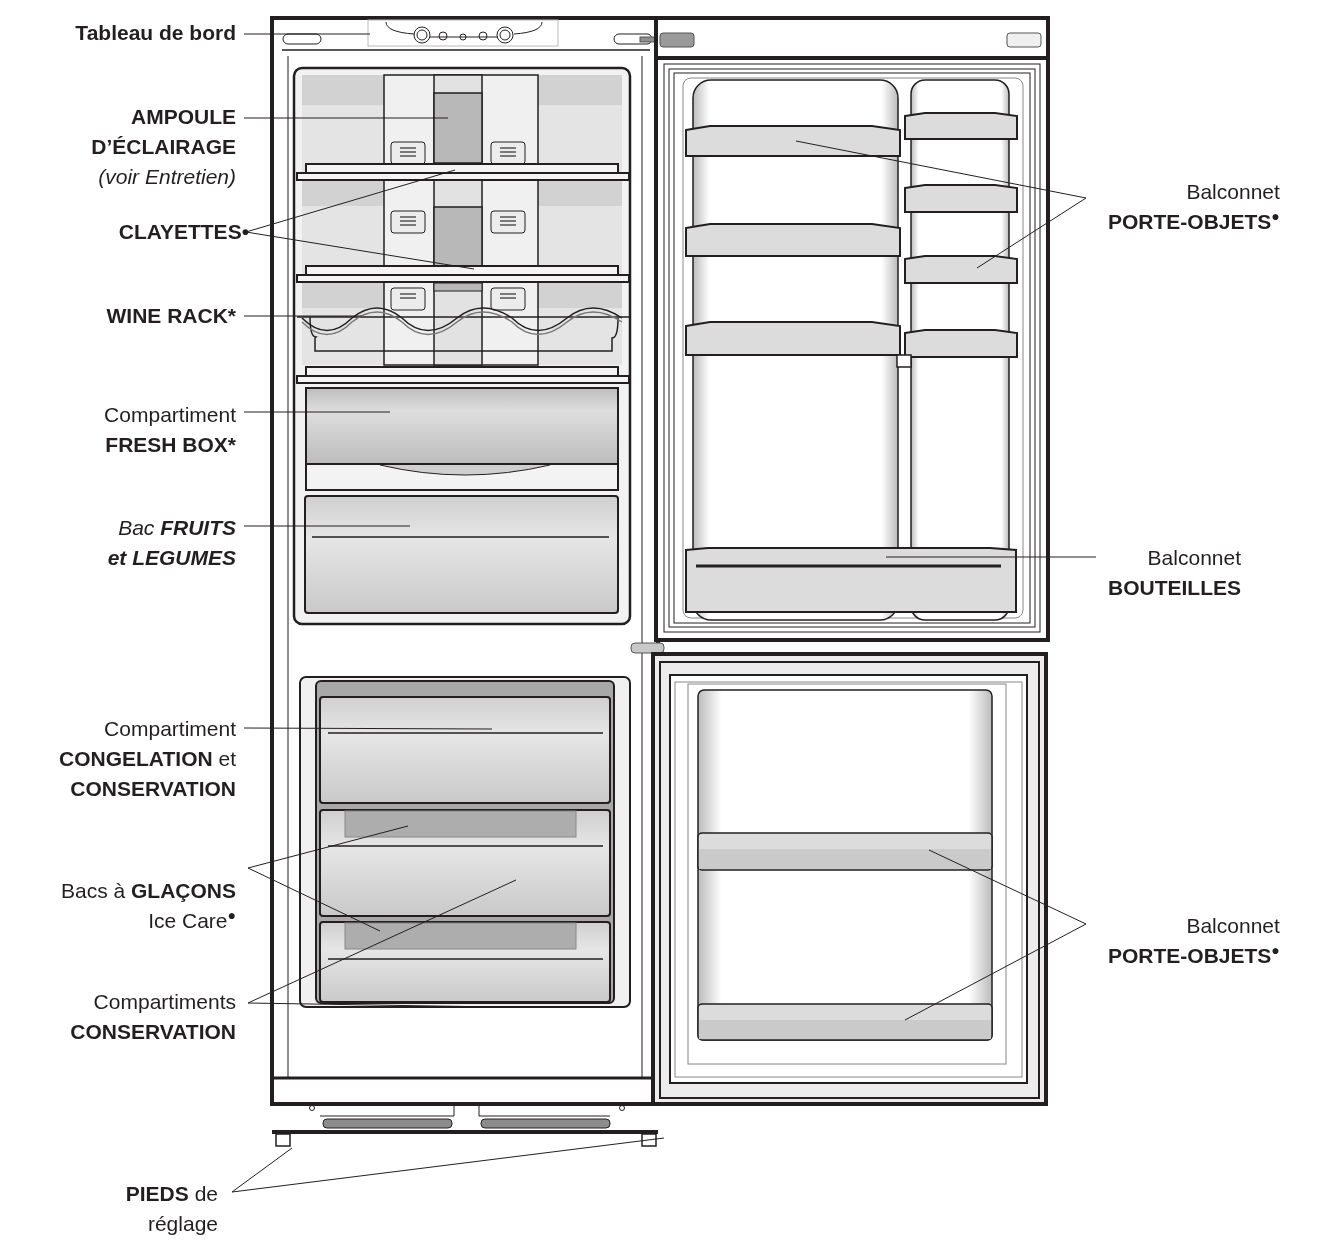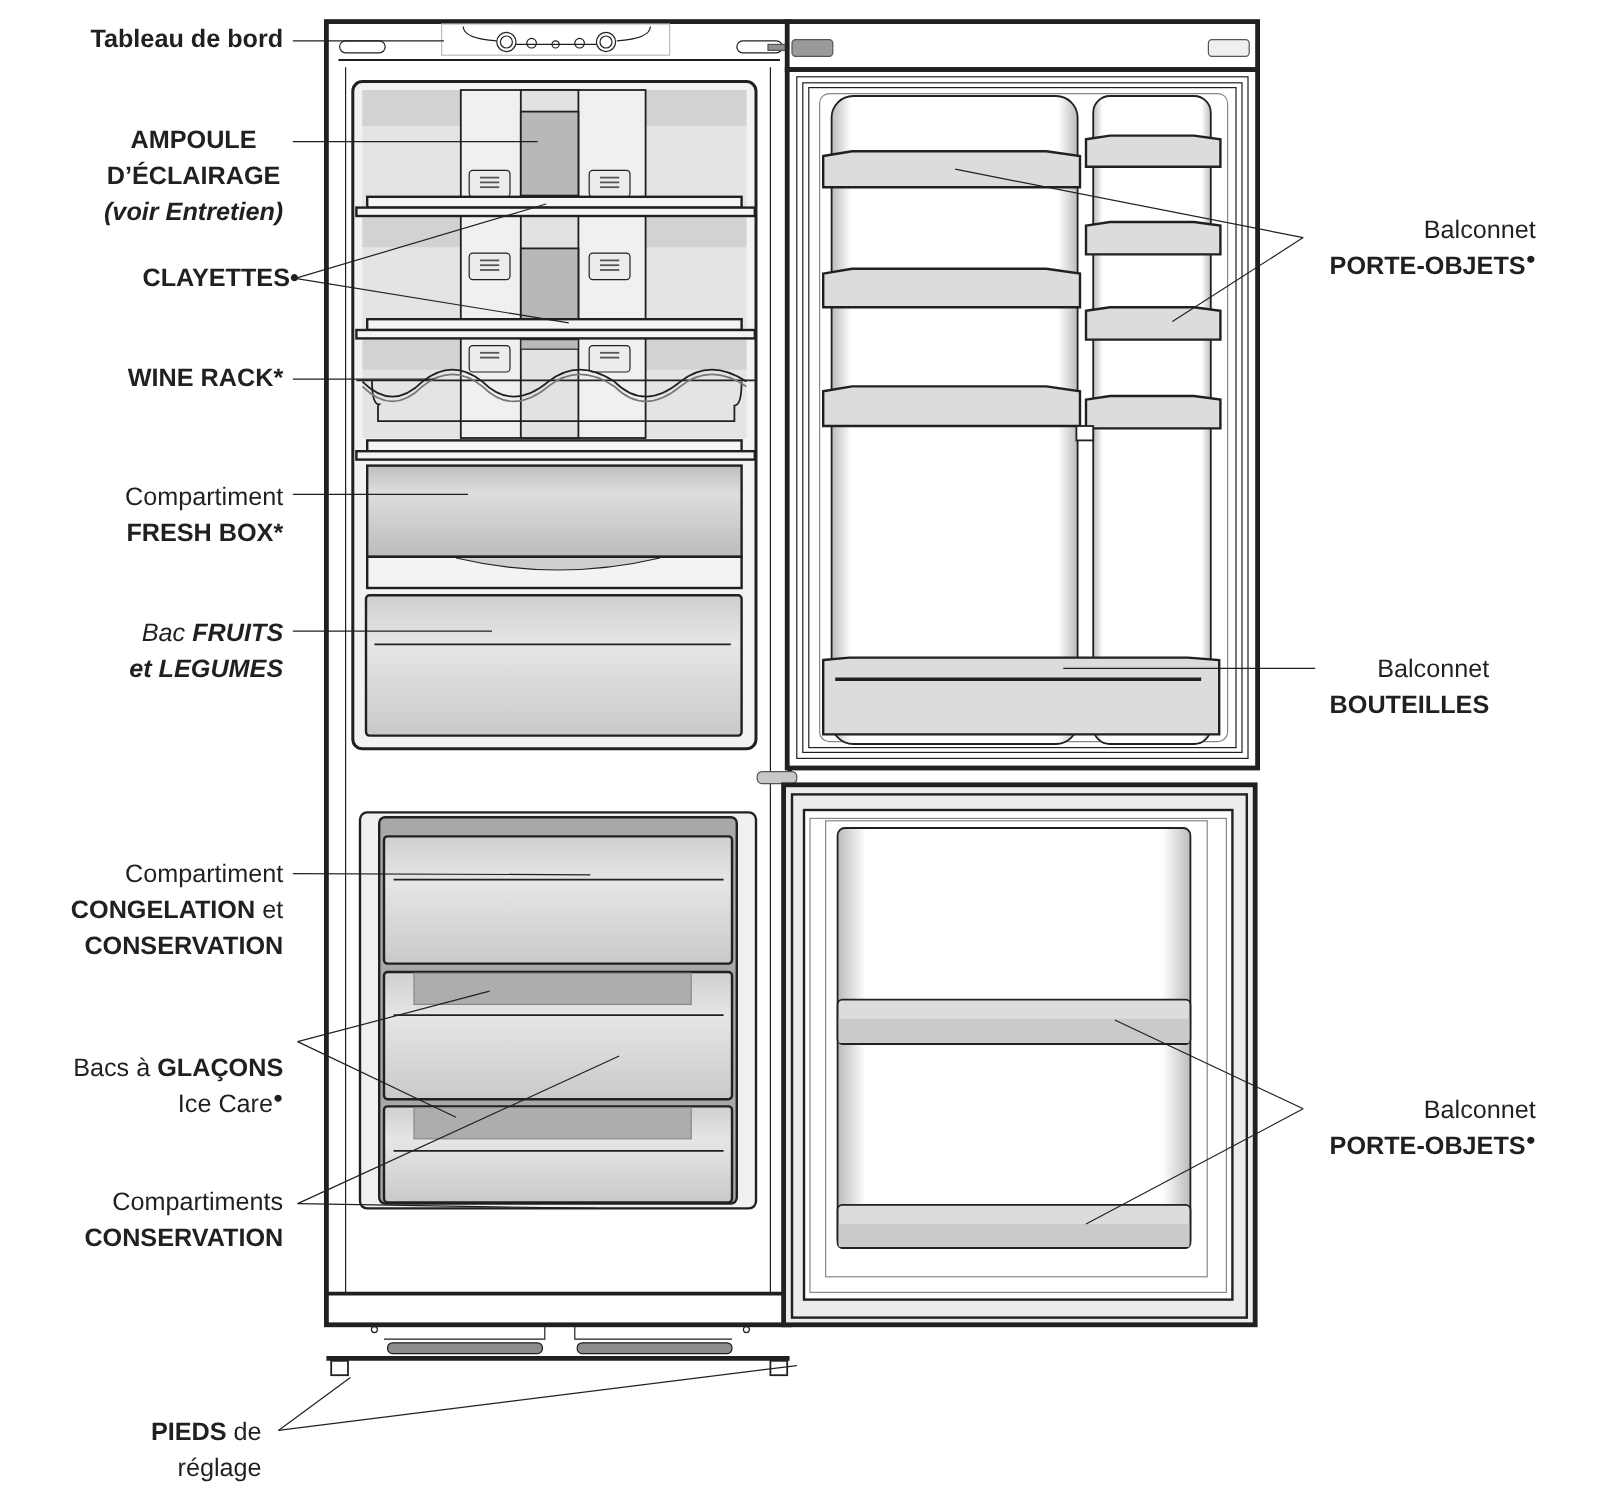--- a/index.html
+++ b/index.html
@@ -4,21 +4,21 @@
 <style>
   html, body { margin: 0; padding: 0; background: #ffffff; }
   body { width: 1334px; height: 1245px; position: relative; overflow: hidden;
          font-family: "Liberation Sans", sans-serif; color: #231f20; }
   #diagram { position: absolute; left: 0; top: 0; }
   .label { position: absolute; text-align: right; font-size: 21px; line-height: 30px;
            white-space: nowrap; }
   .label.right { text-align: right; }
   .b { font-weight: bold; }
   .n { font-weight: normal; }
-  .i { font-style: italic; font-weight: bold; }
+  .i { font-style: italic; font-weight: normal; }
   .dot { font-size: 14px; vertical-align: super; line-height: 0; }
   .line { display: block; }
 </style>
 </head>
 <body>
 
 <svg id="diagram" width="1334" height="1245" viewBox="0 0 1334 1245" xmlns="http://www.w3.org/2000/svg">
   <defs>
     <linearGradient id="drawerGrad" x1="0" y1="0" x2="0" y2="1">
       <stop offset="0" stop-color="#cfcfcf"></stop>
@@ -235,21 +235,21 @@
     <line x1="1096" y1="557" x2="886" y2="557"></line>
     <line x1="1086" y1="924" x2="929" y2="850"></line>
     <line x1="1086" y1="924" x2="905" y2="1020"></line>
   </g>
 </svg>
 
 <div class="label" style="right:1098px; top:18px;">
   <span class="b">Tableau de bord</span>
 </div>
 
-<div class="label" style="right:1098px; top:102px;text-align:center;">
+<div class="label" style="right:1098px; top:102px;">
   <span class="line b">AMPOULE</span>
   <span class="line b">D’ÉCLAIRAGE</span>
   <span class="line i">(voir Entretien)</span>
 </div>
 
 <div class="label" style="right:1085px; top:217px;">
   <span class="b">CLAYETTES</span><span class="b">•</span>
 </div>
 
 <div class="label" style="right:1098px; top:301px;">

